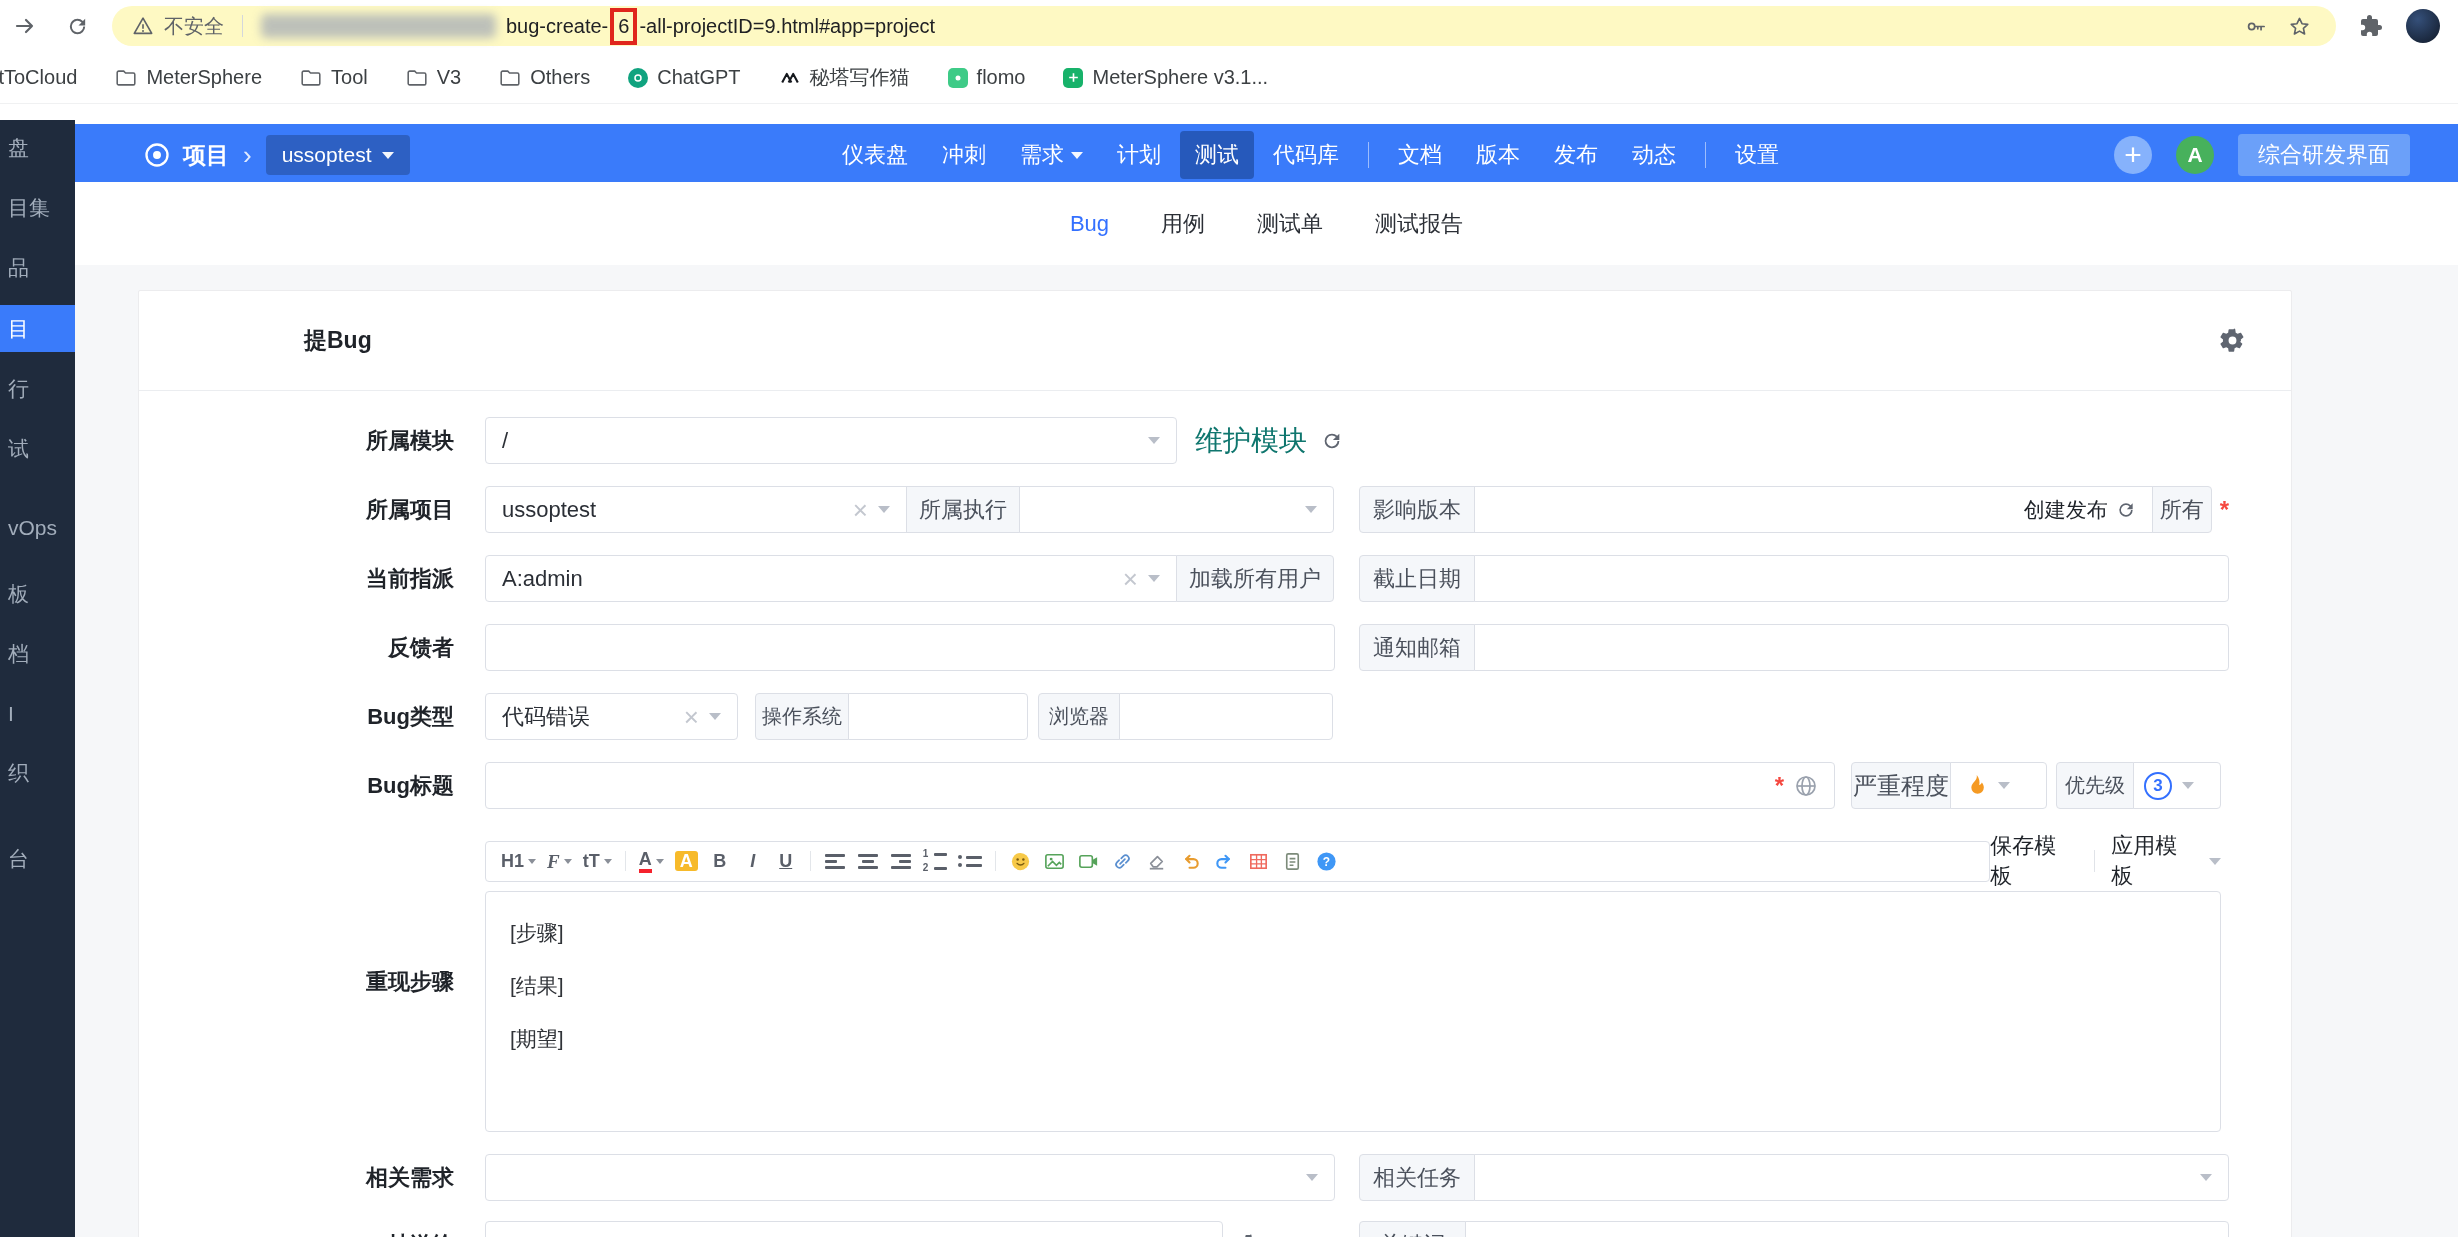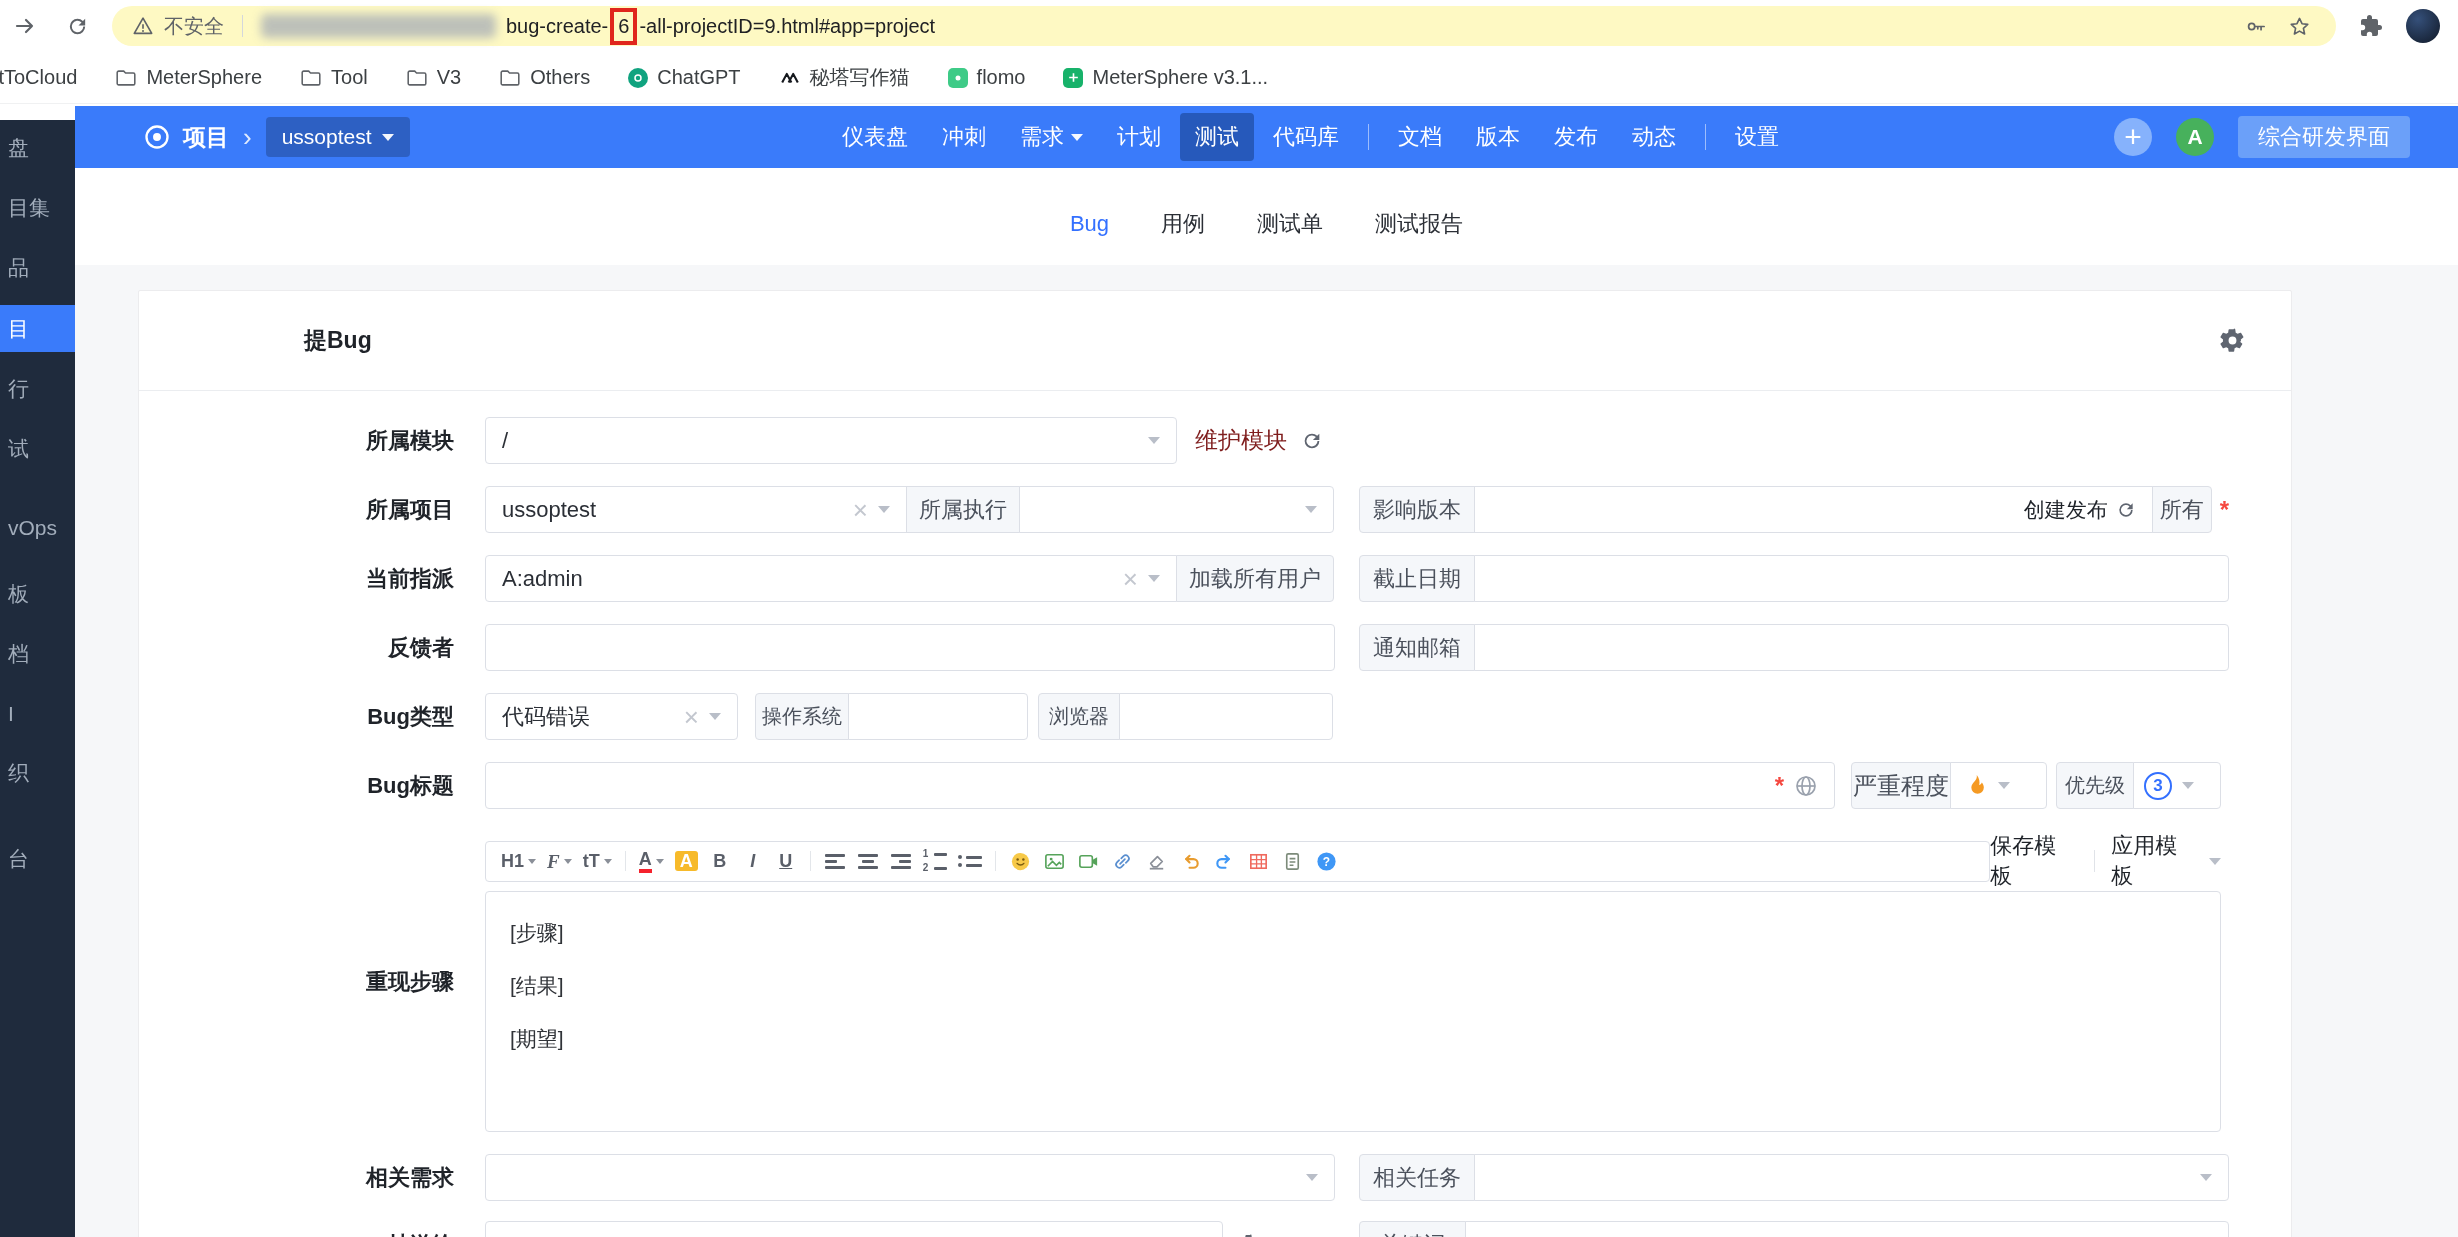--- a/index.html
+++ b/index.html
@@ -24,21 +24,21 @@
 .bm{display:flex;align-items:center;gap:9px;white-space:nowrap}
 .bm:first-child{margin-left:-6px}
 .bm-sq{width:20px;height:20px;border-radius:5px;flex:none;display:flex;align-items:center;justify-content:center}
 
 
 .sidebar{position:absolute;left:0;top:120px;bottom:0;width:75px;background:#1f2b3d;overflow:hidden}
 .snav-item{position:absolute;left:0;width:75px;height:47px;display:flex;align-items:center;padding-left:8px;color:#a2adbb;font-size:21px;white-space:nowrap}
 .snav-item.active{background:#3a7bfa;color:#fff}
 
 
-.topnav{position:absolute;left:75px;right:0;top:106px;height:62px;background:#3a7bfa;display:flex;align-items:center;color:#fff}
+.topnav{position:absolute;left:75px;right:0;top:124px;height:62px;background:#3a7bfa;display:flex;align-items:center;color:#fff}
 .tn-left{display:flex;align-items:center;gap:12px;padding-left:68px;flex:none}
 .tn-logo-label{font-size:23px;font-weight:700}
 .tn-chev{font-size:26px;opacity:.85;margin:0 2px}
 .tn-proj{display:flex;align-items:center;gap:10px;background:rgba(0,0,0,.22);border-radius:4px;height:40px;padding:0 16px;font-size:21px}
 .tn-menu{position:absolute;left:752px;display:flex;align-items:center;gap:4px;height:62px}
 .tn-item{padding:9px 15px;border-radius:4px;font-size:22px;display:flex;align-items:center;gap:7px;white-space:nowrap}
 .tn-item.active{background:rgba(5,34,84,.38)}
 .vdiv{width:1px;height:26px;background:rgba(255,255,255,.5);margin:0 10px}
 .tn-right{position:absolute;right:48px;display:flex;align-items:center;gap:24px}
 .plus-circle{width:38px;height:38px;border-radius:50%;background:#86b2fc;color:#fff;font-size:30px;display:flex;align-items:center;justify-content:center;line-height:1}
@@ -66,21 +66,21 @@
 .rcol{width:870px;flex:none;display:flex;align-items:center;margin-left:24px}
 .ctrl{height:47px;border:1px solid #dcdfe6;background:#fff;display:flex;align-items:center;padding:0 16px;font-size:22px;color:#2b2f36;border-radius:4px;min-width:0}
 .glabel{height:47px;border:1px solid #dcdfe6;background:#f5f7fa;color:#4b515c;display:flex;align-items:center;justify-content:center;font-size:22px;flex:none;border-radius:4px;white-space:nowrap;padding:0 10px}
 .grp{display:flex;align-items:center}
 .grp>*{border-radius:0!important;margin-left:-1px}
 .grp>*:first-child{border-radius:4px 0 0 4px!important;margin-left:0}
 .grp>*:last-child{border-radius:0 4px 4px 0!important}
 .val{flex:1;white-space:nowrap;overflow:hidden}
 .caret{width:0;height:0;border-left:6px solid transparent;border-right:6px solid transparent;border-top:7px solid #b9bec8;flex:none;margin-left:10px}
 .clear-x{color:#c3c7cf;font-size:26px;line-height:1;flex:none;margin-left:10px}
-.link{color:#7f1d1d;font-size:23px;white-space:nowrap}
+.link{color:#0f766e;font-size:28px;white-space:nowrap}
 .req{color:#f5483f;font-size:24px;font-weight:700;flex:none}
 .prio-circ{width:28px;height:28px;border-radius:50%;border:2px solid #3370ff;color:#3370ff;font-size:17px;font-weight:700;display:flex;align-items:center;justify-content:center;flex:none}
 .inline-ic{flex:none;display:flex;align-items:center;justify-content:center;color:#5f6570}
 
 
 .editor{width:1736px}
 .tb-row{display:flex;align-items:center}
 .tbox{width:1507px;height:41px;border:1px solid #dcdfe6;border-radius:4px;display:flex;align-items:center;padding:0 12px;gap:5px;background:#fff}
 .ti{height:30px;min-width:28px;display:flex;align-items:center;justify-content:center;color:#5a5f69;font-size:18px;font-weight:700;padding:0 3px}
 .ti .glyph{line-height:1}

